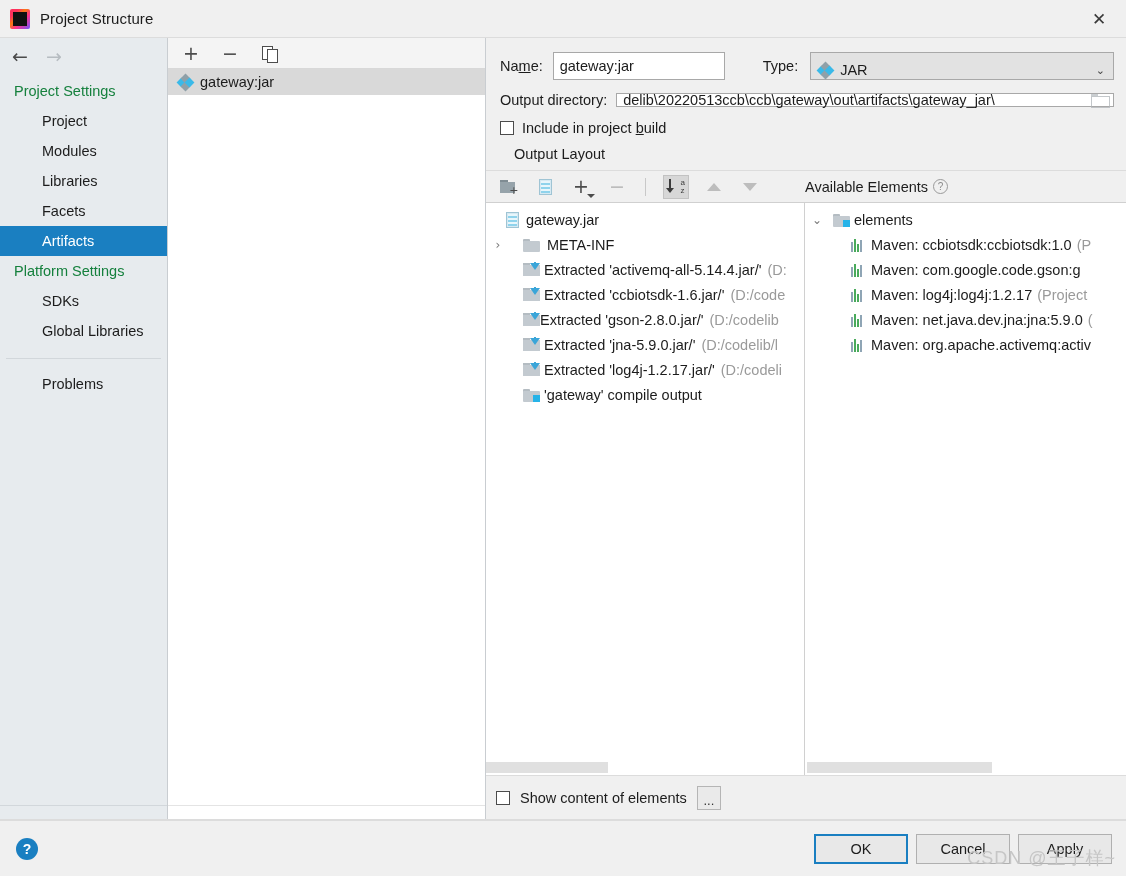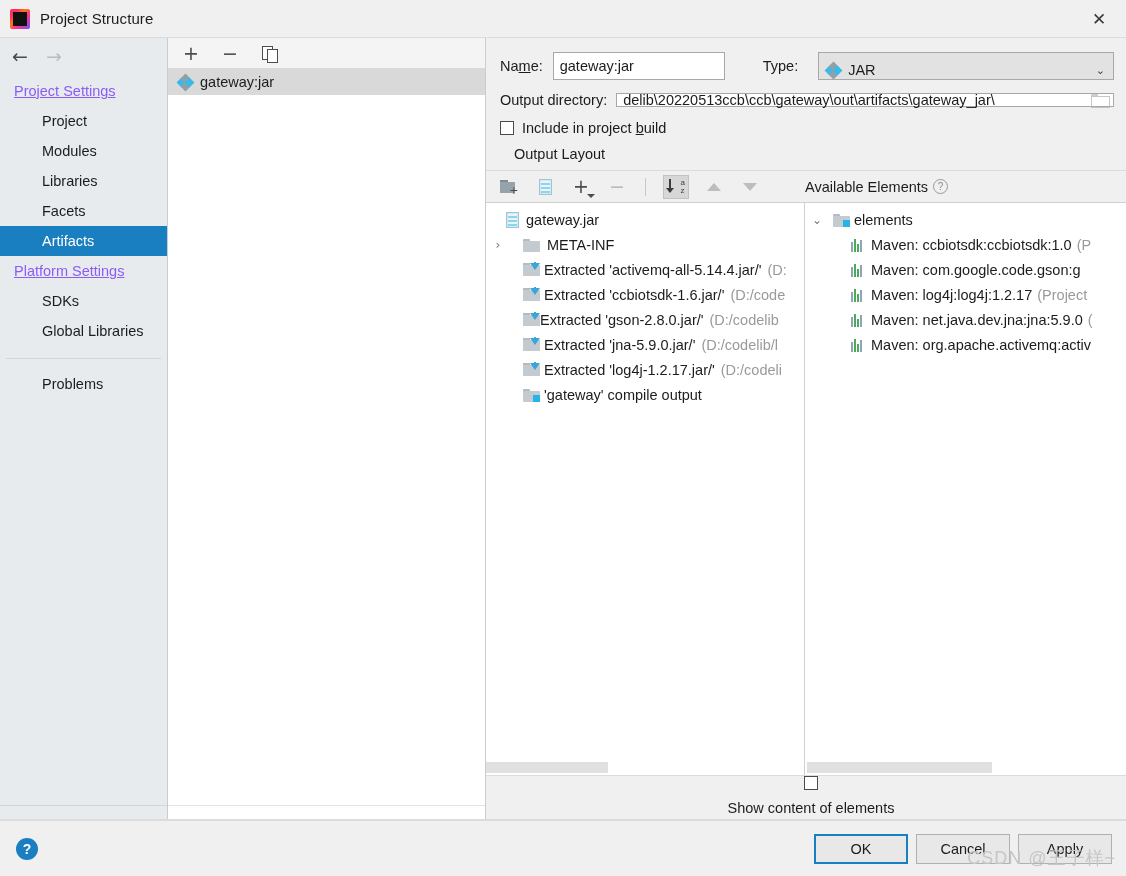--- a/index.html
+++ b/index.html
@@ -85,24 +85,23 @@
     padding-left: 12px; gap: 18px;
   }
   .nav-arrow {
     font-size: 19px; line-height: 1;
     font-family: "DejaVu Sans", sans-serif;
   }
   .nav-arrow.back { color: #4a4a4a; }
   .nav-arrow.fwd  { color: #b6bcc1; }
   .nav-list { padding-top: 2px; }
   .nav-group {
-    font-size: 14.5px; color: #8b5cf6;
+    font-size: 14.5px; color: #15803d;
     padding: 6px 0 6px 14px;
     line-height: 18px;
-    text-decoration: underline;
   }
   .nav-item {
     font-size: 14.5px; color: #1c1c1c;
     padding: 6px 0 6px 42px;
     line-height: 18px;
     white-space: nowrap;
   }
   .nav-item.selected {
     background: #1a7fc1; color: #ffffff;
   }
@@ -176,21 +175,21 @@
     border: 1px solid #a8a8a8;
     height: 28px;
     font-size: 14.5px; color: #1c1c1c;
     display: flex; align-items: center;
     padding: 0 6px;
     font-family: "Liberation Sans", sans-serif;
   }
   #name-field { width: 172px; margin-left: 10px; }
   .type-label { margin-left: 38px; }
   .combo {
-    margin-left: 20px;
+    margin-left: 12px;
     flex: 1 1 auto;
     height: 28px;
     background: #e2e2e2;
     border: 1px solid #a8a8a8;
     display: flex; align-items: center;
     padding: 8px 8px 0 7px;
     font-size: 14.5px; color: #1c1c1c;
     position: relative;
     min-width: 0;
   }
@@ -422,21 +421,20 @@
     border:1.6px solid #b0b5b9; border-top-color:#b0b5b9; background:transparent;
   }
 
   
   .showcontent-bar {
     height: 44px; min-height: 44px;
     display: flex; align-items: center;
     padding-left: 10px; gap: 10px;
     background: #f0f0f0;
     border-top: 1px solid #dcdcdc;
-    flex-direction: column;
   }
   .ellipsis-btn {
     width: 24px; height: 24px;
     background: #eaeaea; border: 1px solid #b5b5b5;
     display: flex; align-items: flex-end; justify-content: center;
     font-size: 13px; color: #333; padding-bottom: 1px;
     font-family: "Liberation Sans", sans-serif;
   }
   .footer {
     height: 56px; min-height: 56px;

